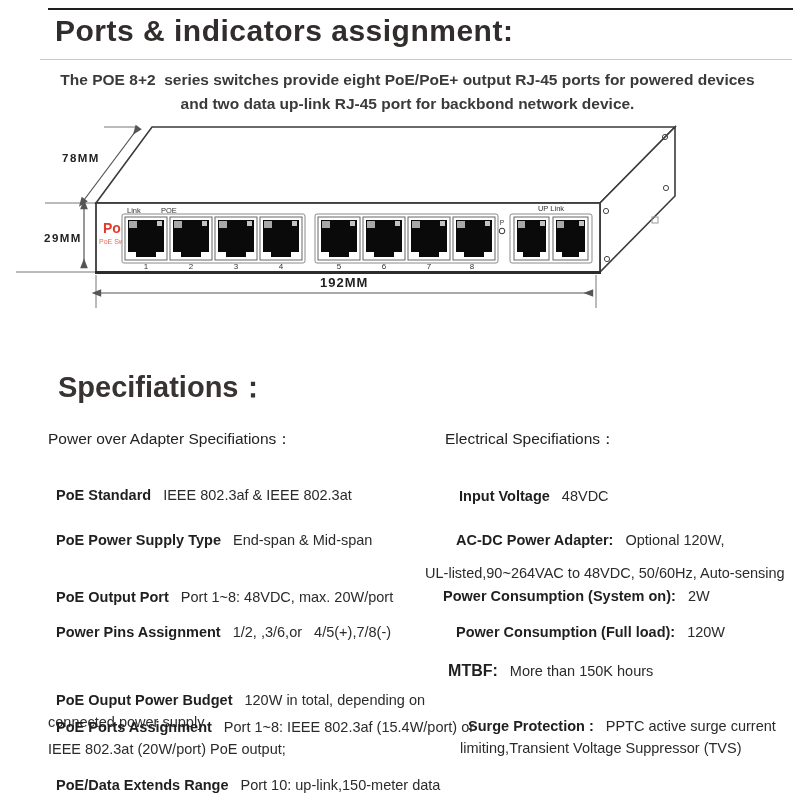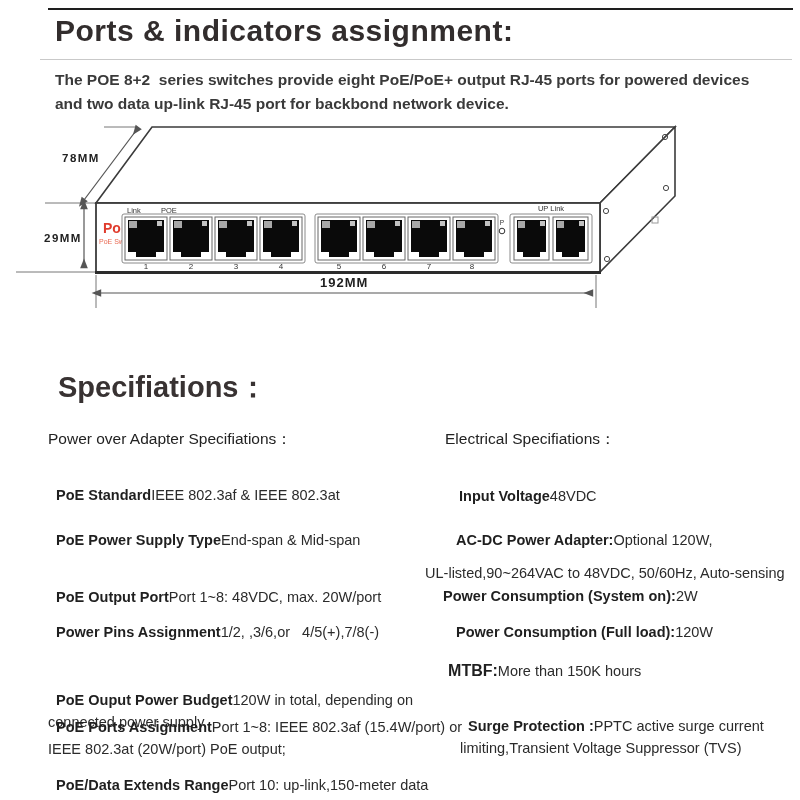--- a/index.html
+++ b/index.html
@@ -1,25 +1,25 @@
 <!DOCTYPE html>
 <html><head>
 <meta charset="utf-8">
 <style>
   html,body{margin:0;padding:0;background:#ffffff;}
   body{width:800px;height:800px;position:relative;font-family:"Liberation Sans",sans-serif;color:#2e2e2e;overflow:hidden;}
   .abs{position:absolute;}
   .topline{left:48px;top:8px;width:745px;height:2px;background:#1e1e1e;}
   .page-title{left:55px;top:14px;font-size:30px;font-weight:bold;color:#322d2d;letter-spacing:.5px;}
   .title-underline{left:40px;top:59px;width:752px;height:1px;background:#c9c9c9;}
-  .descr{left:55px;top:68px;width:705px;font-size:15.5px;font-weight:bold;color:#3a3a3a;line-height:1.55;white-space:pre-wrap;}
+  .descr{left:55px;top:68px;width:705px;font-size:15.5px;font-weight:bold;color:#3a3a3a;line-height:1.55;white-space:pre-wrap;text-align:center;}
   .spec-heading{left:58px;top:368px;font-size:29px;font-weight:bold;color:#383232;}
   .col-header{font-size:15.5px;color:#222;}
   .row{font-size:14.5px;color:#2b2b2b;line-height:1.5;white-space:pre-wrap;}
-  .row b{color:#1f1f1f;}
+  .row b{margin-right:12px;color:#1f1f1f;}
   .row .val-b{font-weight:normal;}
   .row.mtbf b{font-size:16px;}
   .hang{padding-left:20px;text-indent:-20px;}
   svg text{font-family:"Liberation Sans",sans-serif;}
 </style>
 </head>
 <body>
 
 <div class="abs topline"></div>
 <div class="abs page-title">Ports &amp; indicators assignment:</div>

